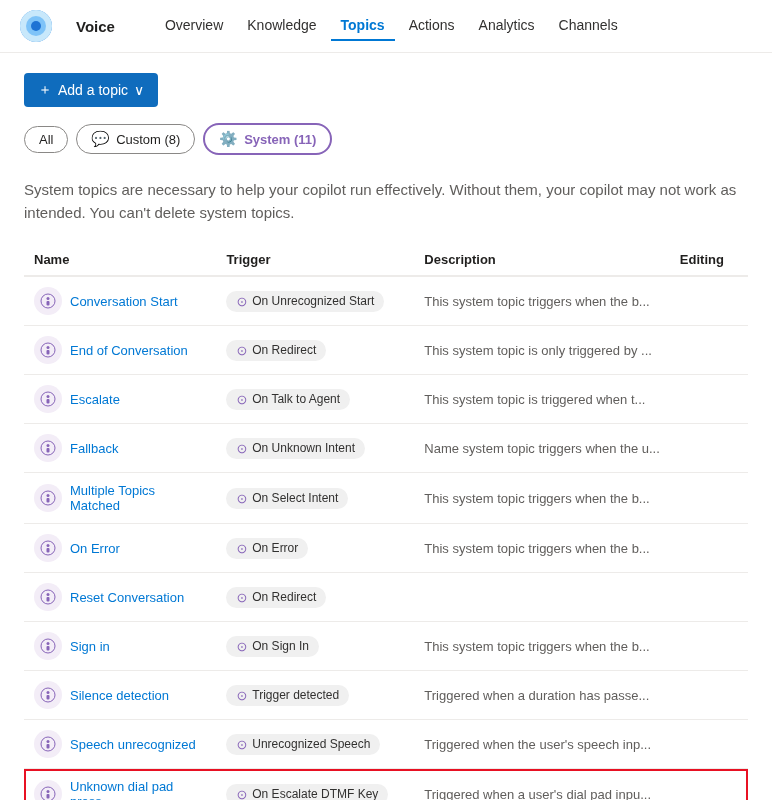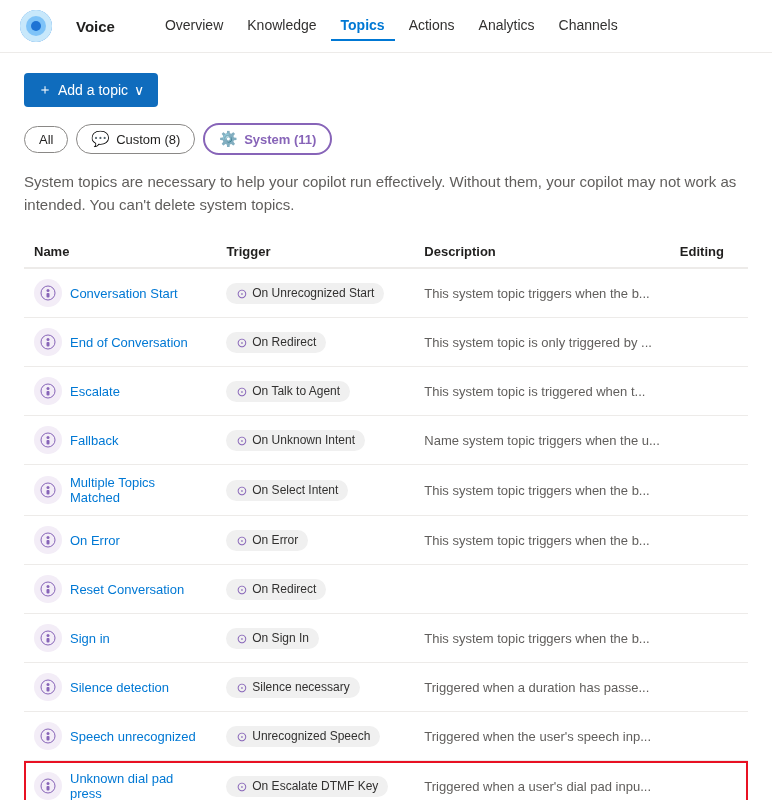--- a/index.html
+++ b/index.html
@@ -13,21 +13,21 @@
     .nav-link { padding: 6px 10px; font-size: 14px; color: #323130; text-decoration: none; border-radius: 4px; cursor: pointer; border: none; background: none; }
     .nav-link.active { color: #0078d4; font-weight: 600; border-bottom: 2px solid #0078d4; border-radius: 0; }
 
     
     .content { padding: 20px 24px; }
 
     
     .add-topic-btn { display: inline-flex; align-items: center; gap: 6px; background: #0f6cbd; color: #fff; border: none; border-radius: 4px; padding: 8px 14px; font-size: 14px; cursor: pointer; margin-bottom: 16px; }
 
     
-    .filter-tabs { display: flex; gap: 8px; margin-bottom: 16px; align-items: center; }
+    .filter-tabs { display: flex; gap: 8px; margin-bottom: 24px; align-items: center; }
     .filter-tab { display: inline-flex; align-items: center; gap: 6px; padding: 5px 14px; border: 1px solid #8a8886; border-radius: 16px; font-size: 13px; cursor: pointer; background: #fff; color: #201f1e; }
     .filter-tab-system { display: inline-flex; align-items: center; gap: 6px; padding: 5px 14px; border: 2px solid #8764b8; border-radius: 16px; font-size: 13px; cursor: pointer; background: #fff; color: #8764b8; font-weight: 600; }
 
     
     .info-text { font-size: 15px; color: #605e5c; margin-bottom: 20px; line-height: 1.5; }
 
     
     .table { width: 100%; border-collapse: collapse; }
     .table th { text-align: left; font-weight: 600; font-size: 13px; color: #201f1e; padding: 8px 10px; border-bottom: 2px solid #edebe9; }
     .table td { padding: 10px 10px; border-bottom: 1px solid #edebe9; font-size: 13px; vertical-align: middle; }
@@ -302,21 +302,21 @@
           <circle cx="8" cy="5.5" r="1.5" fill="#8764b8"></circle>
           <rect x="6.5" y="8" width="3" height="4.5" rx="1" fill="#8764b8"></rect>
         </svg>
       </div>
       <span class="topic-name">Silence detection</span>
     </div>
   </td>
           <td class="col-trigger">
     <span class="trigger-badge">
       <span class="trigger-icon">⊙</span>
-      <span>Silence necessary</span>
+      <span>Trigger detected</span>
     </span>
   </td>
           <td class="col-desc"><span class="desc">Triggered when a duration has passe...</span></td>
           <td class="col-editing"></td>
         </tr>
         <tr>
           <td class="col-name">
     <div class="topic-name-cell">
       <div class="topic-icon">
         <svg viewBox="0 0 16 16" fill="none">

